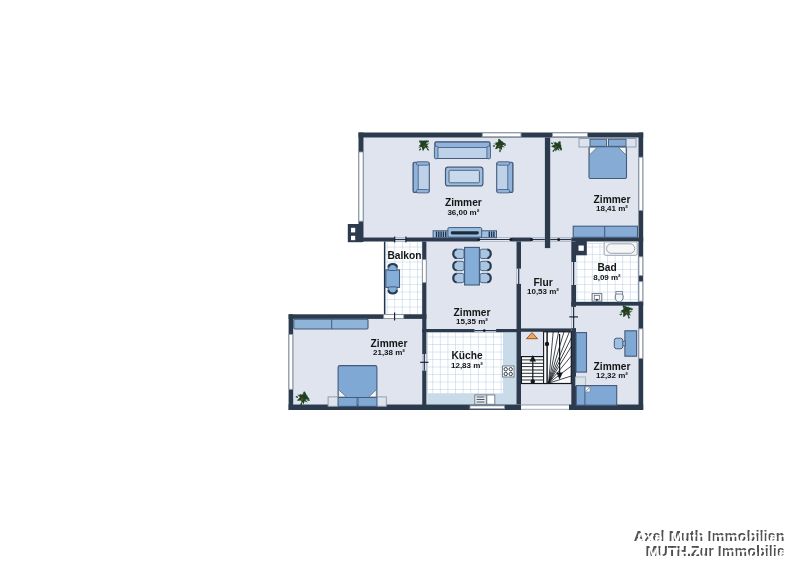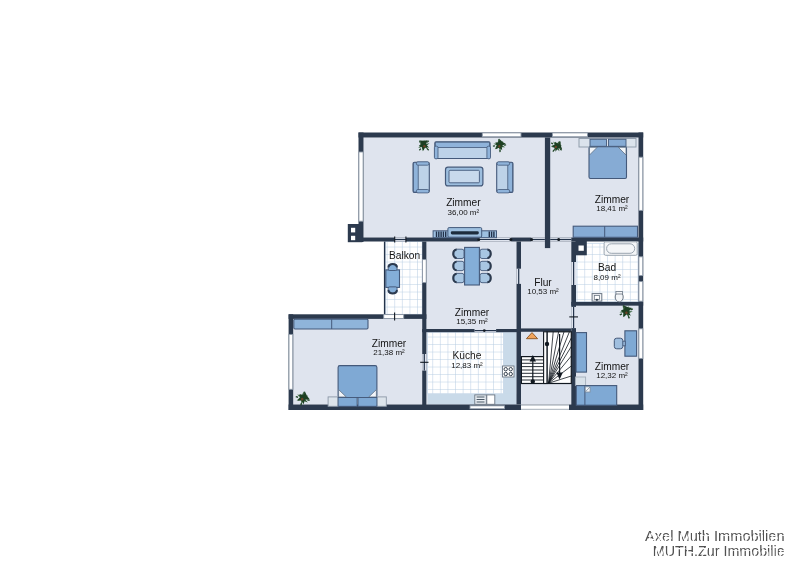--- a/index.html
+++ b/index.html
@@ -1,16 +1,16 @@
 <!DOCTYPE html>
 <html><head>
 <meta charset="utf-8">
 <style>
 html,body{margin:0;padding:0;background:#ffffff;}
-#stage{width:684px;height:565px;position:relative;font-family:"Liberation Sans",sans-serif;}
+#stage{width:684px;height:565px;position:relative;font-family:"Liberation Sans",sans-serif;font-weight:bold;}
 svg{display:block;}
 </style>
 </head>
 <body>
 <div id="stage">
 <svg width="800" height="565" viewBox="0 0 800 565">
 <defs>
 <pattern id="tiles" width="7.6" height="7.5" patternUnits="userSpaceOnUse">
 <rect width="7.6" height="7.5" fill="#ffffff"></rect>
 <path d="M7.6 0 L7.6 7.5 M0 7.5 L7.6 7.5" stroke="#b7cde3" stroke-width="1" fill="none"></path>

